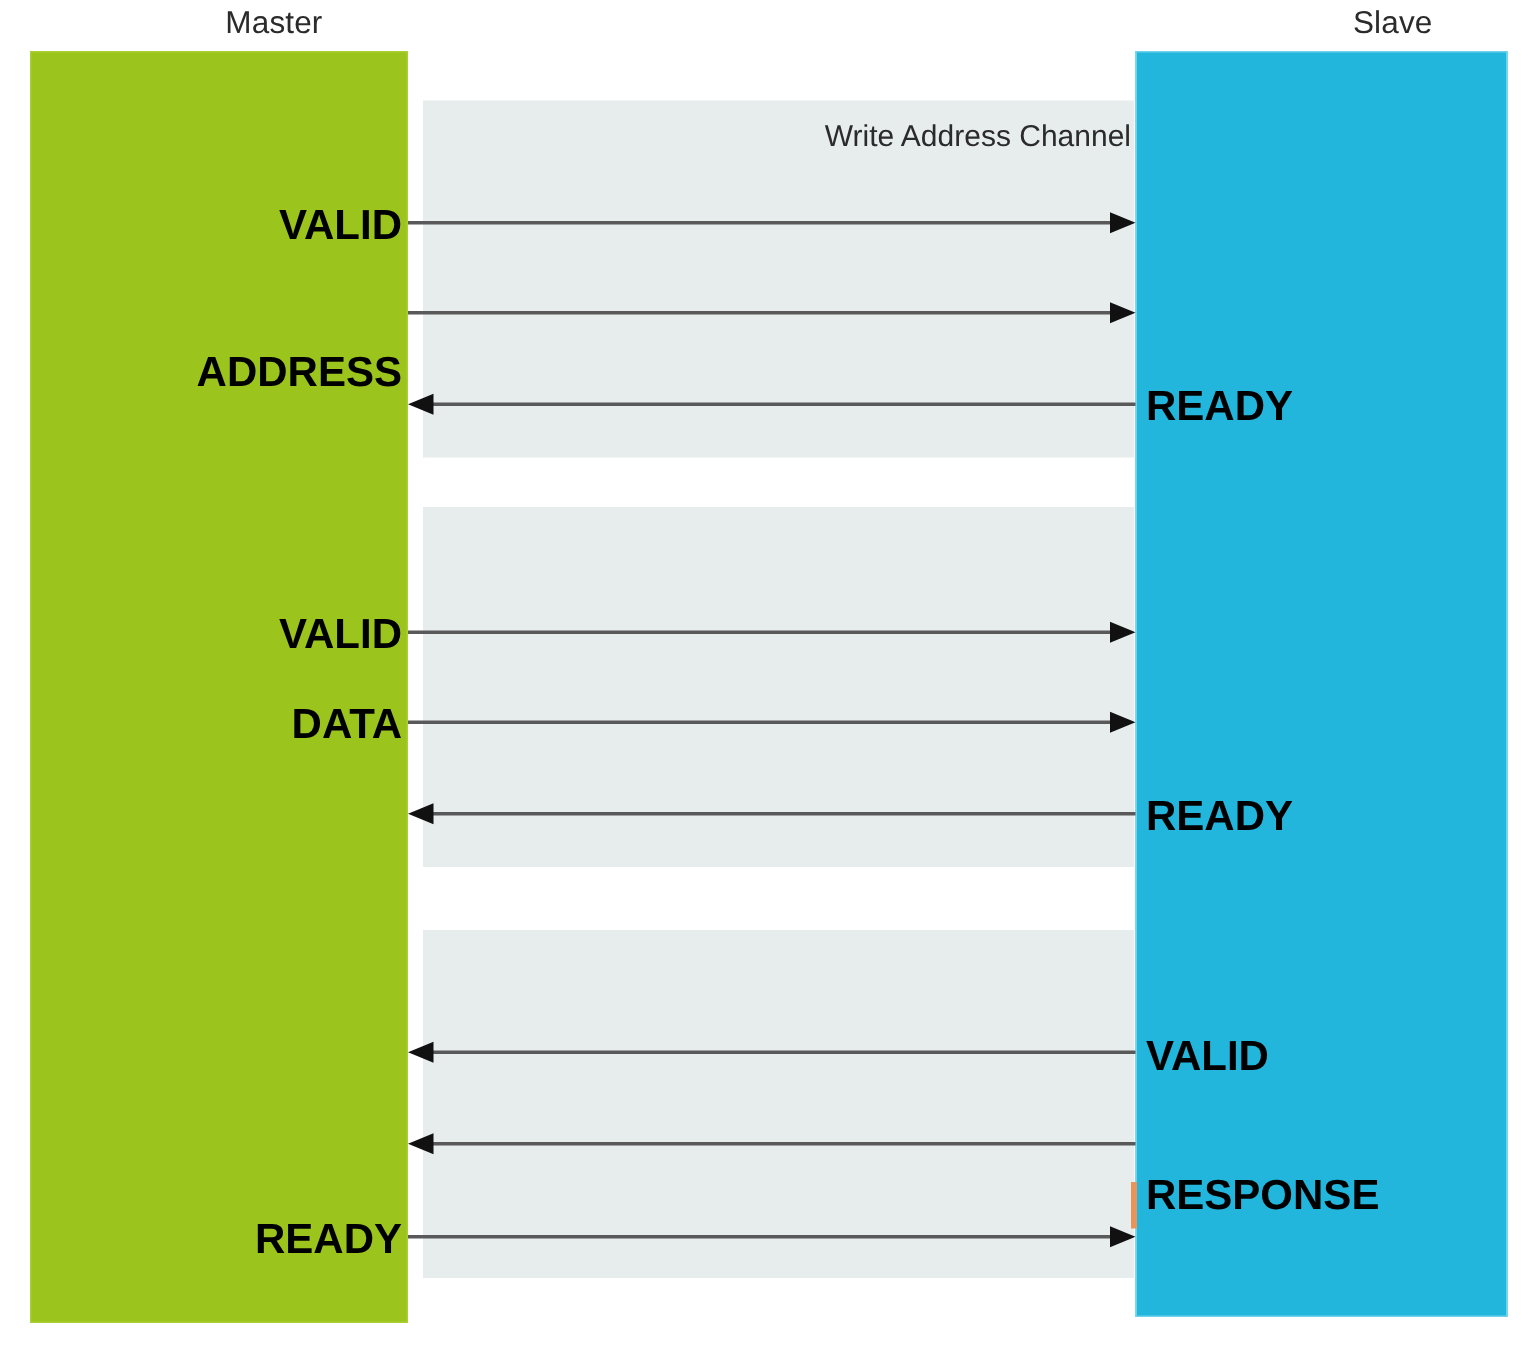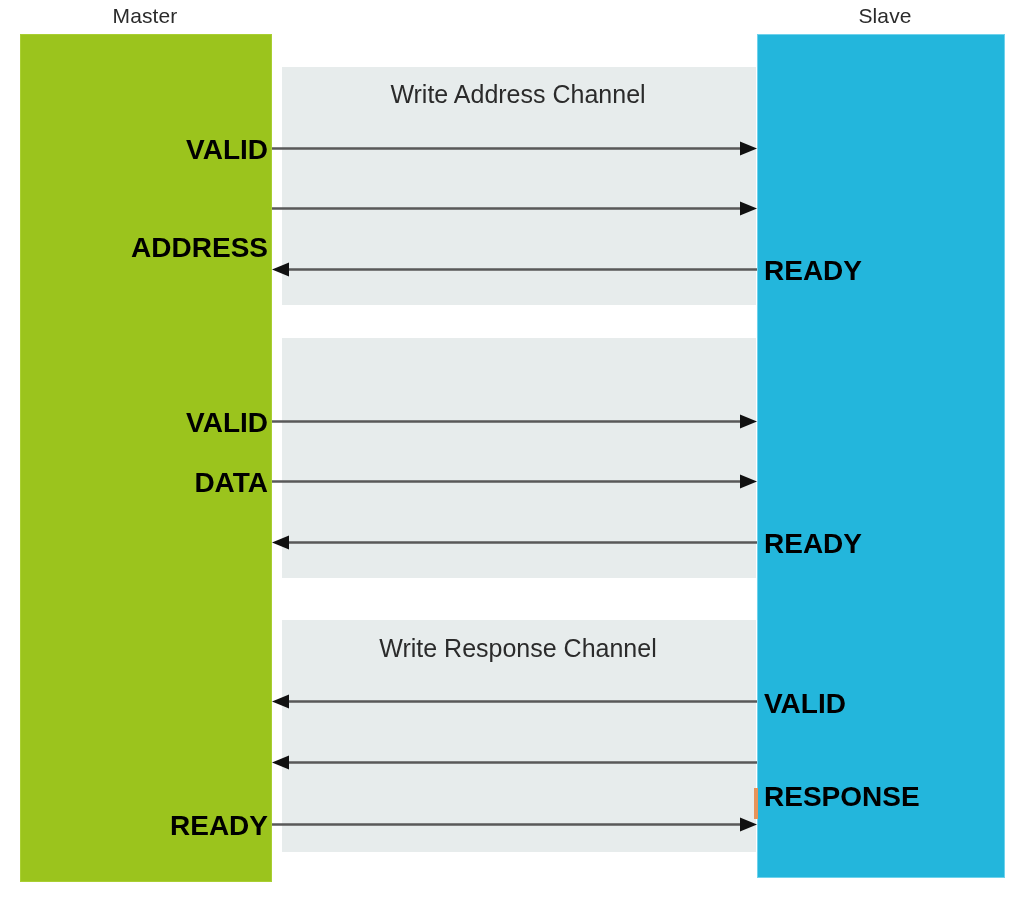--- a/index.html
+++ b/index.html
@@ -17,21 +17,21 @@
     background: #ffffff;
     overflow: hidden;
   }
 
   
   .actor-title {
     position: absolute;
     font-size: 21px;
     color: #2b2b2b;
     font-weight: 400;
-    text-align: center;
+    text-align: right;
     white-space: nowrap;
     letter-spacing: 0.1px;
   }
   #master-title { left: 75px; top: 4px; width: 140px; }
   #slave-title  { left: 815px; top: 4px; width: 140px; }
 
   
   .actor-box {
     position: absolute;
     box-sizing: border-box;
@@ -57,22 +57,22 @@
     background: #E7ECEC;
   }
   #band-write-address  { top: 67px;  height: 238px; }
   #band-write-data     { top: 338px; height: 240px; }
   #band-write-response { top: 620px; height: 232px; }
 
   .channel-title {
     position: absolute;
     left: 282px;
     width: 472px;
-    text-align: center;
-    font-size: 25px;
+    text-align: right;
+    font-size: 20px;
     color: #2b2b2b;
     font-weight: 400;
     white-space: nowrap;
   }
   #title-write-address  { top: 80px; }
   #title-write-data     { top: 353px; }
   #title-write-response { top: 634px; }
 
   
   .signal-line {
@@ -170,21 +170,20 @@
 
   <div class="signal-label slave-side" style="top:530px;">READY</div>
   <div class="signal-line" style="top:541px;">
     <svg viewBox="0 0 485 3" preserveAspectRatio="none">
       <line x1="14" y1="1.5" x2="485" y2="1.5" stroke="#595959" stroke-width="2.4"></line>
       <polygon points="0,1.5 17,8.5 17,-5.5" fill="#111111"></polygon>
     </svg>
   </div>
 
   <div class="channel-band" id="band-write-response"></div>
-  <div class="channel-title" id="title-write-response">Write Response Channel</div>
 
   <div class="signal-label slave-side" style="top:690px;">VALID</div>
   <div class="signal-line" style="top:700px;">
     <svg viewBox="0 0 485 3" preserveAspectRatio="none">
       <line x1="14" y1="1.5" x2="485" y2="1.5" stroke="#595959" stroke-width="2.4"></line>
       <polygon points="0,1.5 17,8.5 17,-5.5" fill="#111111"></polygon>
     </svg>
   </div>
 
   <div class="signal-label slave-side" style="top:783px;">RESPONSE</div>

